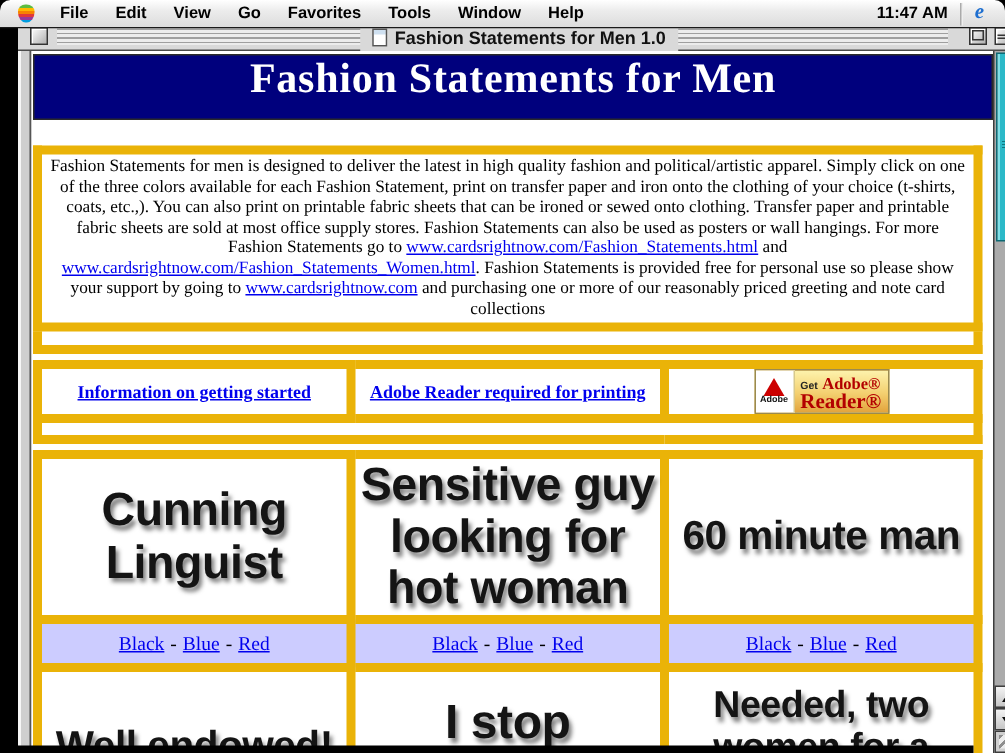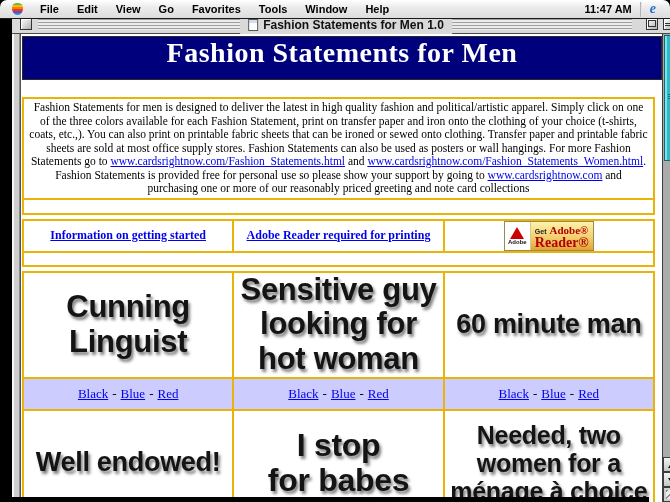--- a/index.html
+++ b/index.html
@@ -68,21 +68,21 @@
 
   
   .page { position:absolute; top:19px; left:9px; width:642px; height:468px; background:#fff; overflow:hidden; }
   .banner { margin:2px 1px 0 1px; height:44px; background:#00007D; border:1px solid #2a2a2a;
     text-align:center; }
   .banner-title { font-family:"Liberation Serif",serif; font-weight:bold; font-size:28px;
     color:#fff; line-height:32px; letter-spacing:0.5px; }
 
   table { border-collapse:collapse; table-layout:fixed; width:633px; margin-left:1px;
     font-family:"Liberation Serif",serif; }
-  td { border:2px solid #eab308; }
+  td { border:6px solid #eab308; }
 
   .intro-table { margin-top:17px; }
   .intro-cell { height:84px; text-align:center; vertical-align:middle; padding:2px 5px;
     font-size:11.5px; line-height:13.5px; color:#000; }
   .empty-cell-1 { height:15px; }
   a, .link { color:#0000EE; text-decoration:underline; cursor:pointer; }
 
   .info-table { margin-top:4px;padding-left:14px; }
   .info-cell { height:31px; text-align:center; vertical-align:middle;
     font-size:12px; font-weight:bold; }

